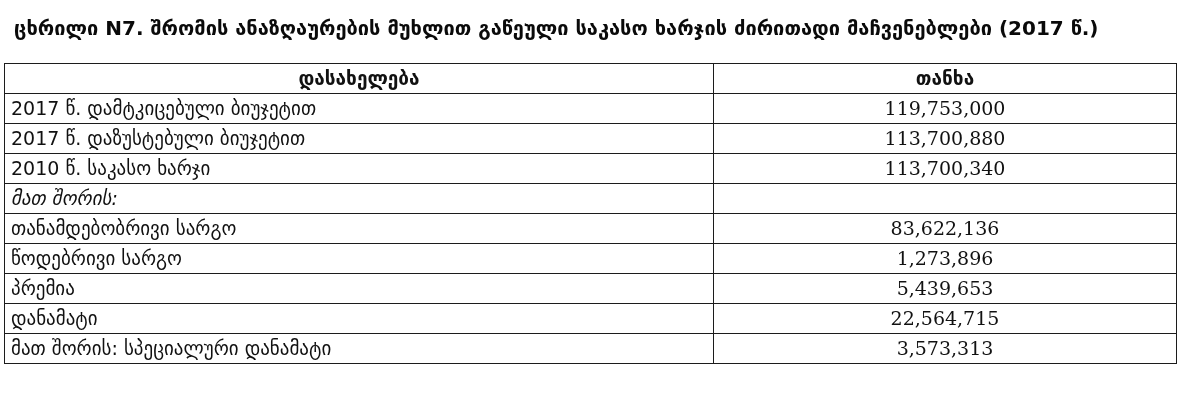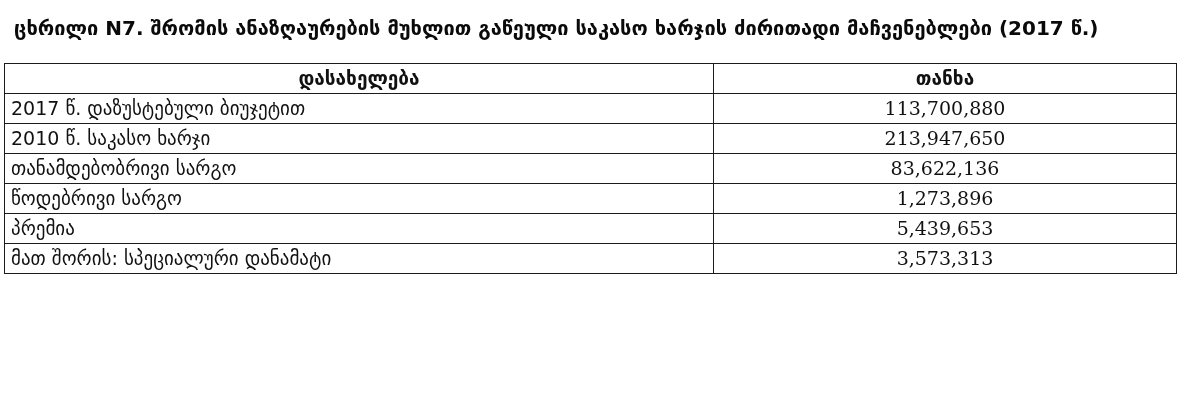--- a/index.html
+++ b/index.html
@@ -86,39 +86,51 @@
       <col class="c-value">
     </colgroup>
     <thead>
       <tr>
         <th class="hdr">დასახელება</th>
         <th class="hdr">თანხა</th>
       </tr>
     </thead>
     <tbody>
       <tr>
+        <td class="name-cell indent-1">2017 წ. დამტკიცებული ბიუჯეტით</td>
+        <td class="value-cell">119,753,000</td>
+      </tr>
+      <tr>
         <td class="name-cell indent-1">2017 წ. დაზუსტებული ბიუჯეტით</td>
         <td class="value-cell">113,700,880</td>
       </tr>
       <tr>
         <td class="name-cell indent-1">2010 წ. საკასო ხარჯი</td>
-        <td class="value-cell">213,947,650</td>
+        <td class="value-cell">113,700,340</td>
+      </tr>
+      <tr>
+        <td class="name-cell indent-0 italic">მათ შორის:</td>
+        <td class="value-cell"></td>
       </tr>
       <tr>
         <td class="name-cell indent-2">თანამდებობრივი სარგო</td>
         <td class="value-cell">83,622,136</td>
       </tr>
       <tr>
         <td class="name-cell indent-2">წოდებრივი სარგო</td>
         <td class="value-cell">1,273,896</td>
       </tr>
       <tr>
         <td class="name-cell indent-2">პრემია</td>
         <td class="value-cell">5,439,653</td>
       </tr>
       <tr>
+        <td class="name-cell indent-2">დანამატი</td>
+        <td class="value-cell">22,564,715</td>
+      </tr>
+      <tr>
         <td class="name-cell indent-3">მათ შორის: სპეციალური დანამატი</td>
         <td class="value-cell">3,573,313</td>
       </tr>
     </tbody>
   </table>
 
 </div>
 
 </body></html>

